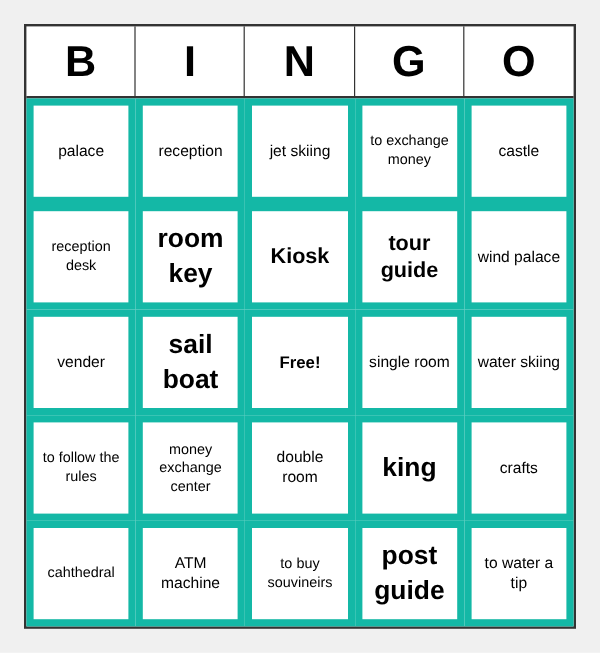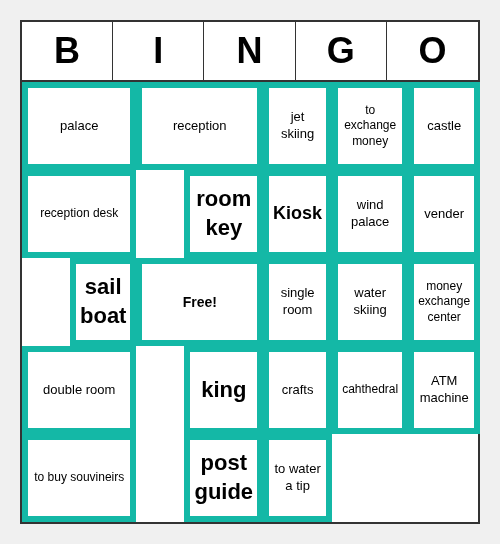--- a/index.html
+++ b/index.html
@@ -47,21 +47,20 @@
       justify-content: center;
       text-align: center;
       padding: 6px 4px;
       min-height: 88px;
       font-size: 13px;
       line-height: 1.3;
     }
     .bingo-cell.large-text {
       font-size: 22px;
       font-weight: bold;
-      margin-left: 48px;
     }
     .bingo-cell.medium-text {
       font-size: 18px;
       font-weight: bold;
     }
     .bingo-cell.small-text {
       font-size: 12px;
     }
     .bingo-cell.free {
       font-size: 14px;
@@ -81,26 +80,28 @@
     </div>
   <div class="bingo-grid">
   <div class="bingo-cell">palace</div>
       <div class="bingo-cell">reception</div>
       <div class="bingo-cell">jet skiing</div>
       <div class="bingo-cell small-text">to exchange money</div>
       <div class="bingo-cell">castle</div>
       <div class="bingo-cell small-text">reception desk</div>
       <div class="bingo-cell large-text">room key</div>
       <div class="bingo-cell medium-text">Kiosk</div>
+      <div class="bingo-cell medium-text">tour guide</div>
       <div class="bingo-cell">wind palace</div>
       <div class="bingo-cell">vender</div>
       <div class="bingo-cell large-text">sail boat</div>
       <div class="bingo-cell free">Free!</div>
       <div class="bingo-cell">single room</div>
       <div class="bingo-cell">water skiing</div>
+      <div class="bingo-cell small-text">to follow the rules</div>
       <div class="bingo-cell small-text">money exchange center</div>
       <div class="bingo-cell">double room</div>
       <div class="bingo-cell large-text">king</div>
       <div class="bingo-cell">crafts</div>
       <div class="bingo-cell small-text">cahthedral</div>
       <div class="bingo-cell">ATM machine</div>
       <div class="bingo-cell small-text">to buy souvineirs</div>
       <div class="bingo-cell large-text">post guide</div>
       <div class="bingo-cell">to water a tip</div>
     </div>

